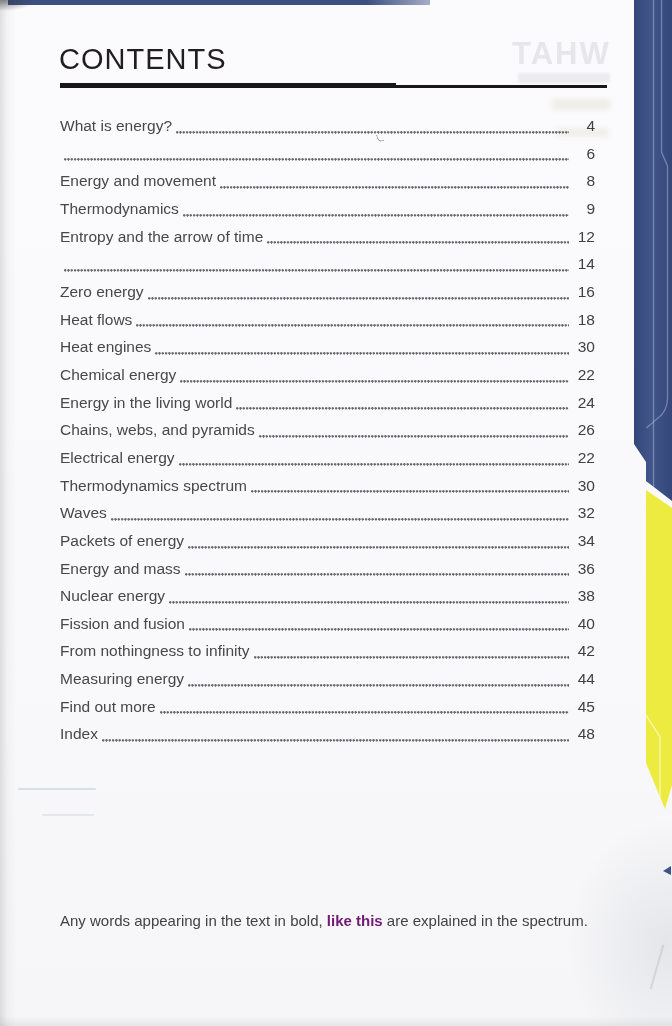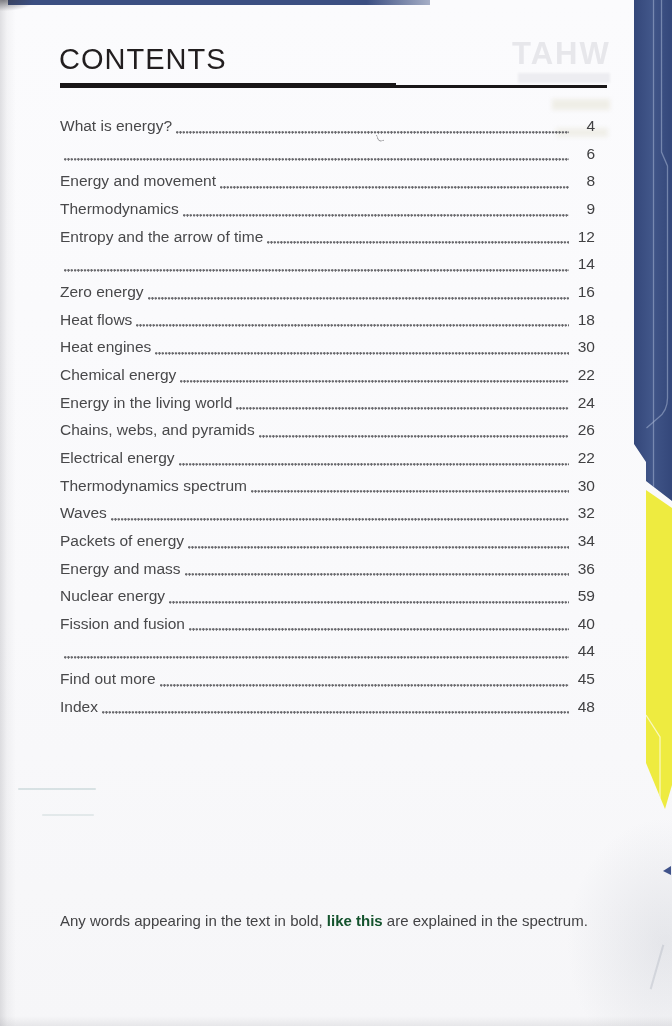--- a/index.html
+++ b/index.html
@@ -61,21 +61,21 @@
   .toc-row{display:flex;height:27.66px;line-height:27.66px;font-size:15.5px;color:var(--body-ink);}
   .toc-label{white-space:nowrap;}
   .toc-dots{flex:1;height:3px;align-self:flex-end;margin:0 2px 6px 4px;
     background-image:radial-gradient(circle at 1.2px 1.4px,#68686c 1.05px,rgba(0,0,0,0) 1.4px);
     background-size:3.3px 3px;background-repeat:repeat-x;background-position:left bottom;}
   .toc-page{min-width:24px;text-align:right;color:#414143;}
 
   
   .glossary-note{position:absolute;left:60px;top:912px;width:560px;
     font-size:15px;color:#434345;}
-  .glossary-note b{color:#14532d;}
+  .glossary-note b{color:#701a75;}
 </style>
 </head>
 <body>
 
 <div class="top-navy-bar"></div>
 <div class="topleft-smudge"></div>
 <div class="streak-1"></div>
 <div class="streak-2"></div>
 <div class="corner-streak"></div>
 <div class="dust-speck"></div>
@@ -199,31 +199,37 @@
 
   <div class="toc-row">
     <span class="toc-label">Energy and mass</span>
     <span class="toc-dots"></span>
     <span class="toc-page">36</span>
   </div>
 
   <div class="toc-row">
     <span class="toc-label">Nuclear energy</span>
     <span class="toc-dots"></span>
-    <span class="toc-page">59</span>
+    <span class="toc-page">38</span>
   </div>
 
   <div class="toc-row">
     <span class="toc-label">Fission and fusion</span>
     <span class="toc-dots"></span>
     <span class="toc-page">40</span>
   </div>
 
-
-  <div class="toc-row">
+  <div class="toc-row">
+    <span class="toc-label">From nothingness to infinity</span>
+    <span class="toc-dots"></span>
+    <span class="toc-page">42</span>
+  </div>
+
+  <div class="toc-row">
+    <span class="toc-label">Measuring energy</span>
     <span class="toc-dots"></span>
     <span class="toc-page">44</span>
   </div>
 
   <div class="toc-row">
     <span class="toc-label">Find out more</span>
     <span class="toc-dots"></span>
     <span class="toc-page">45</span>
   </div>
 

